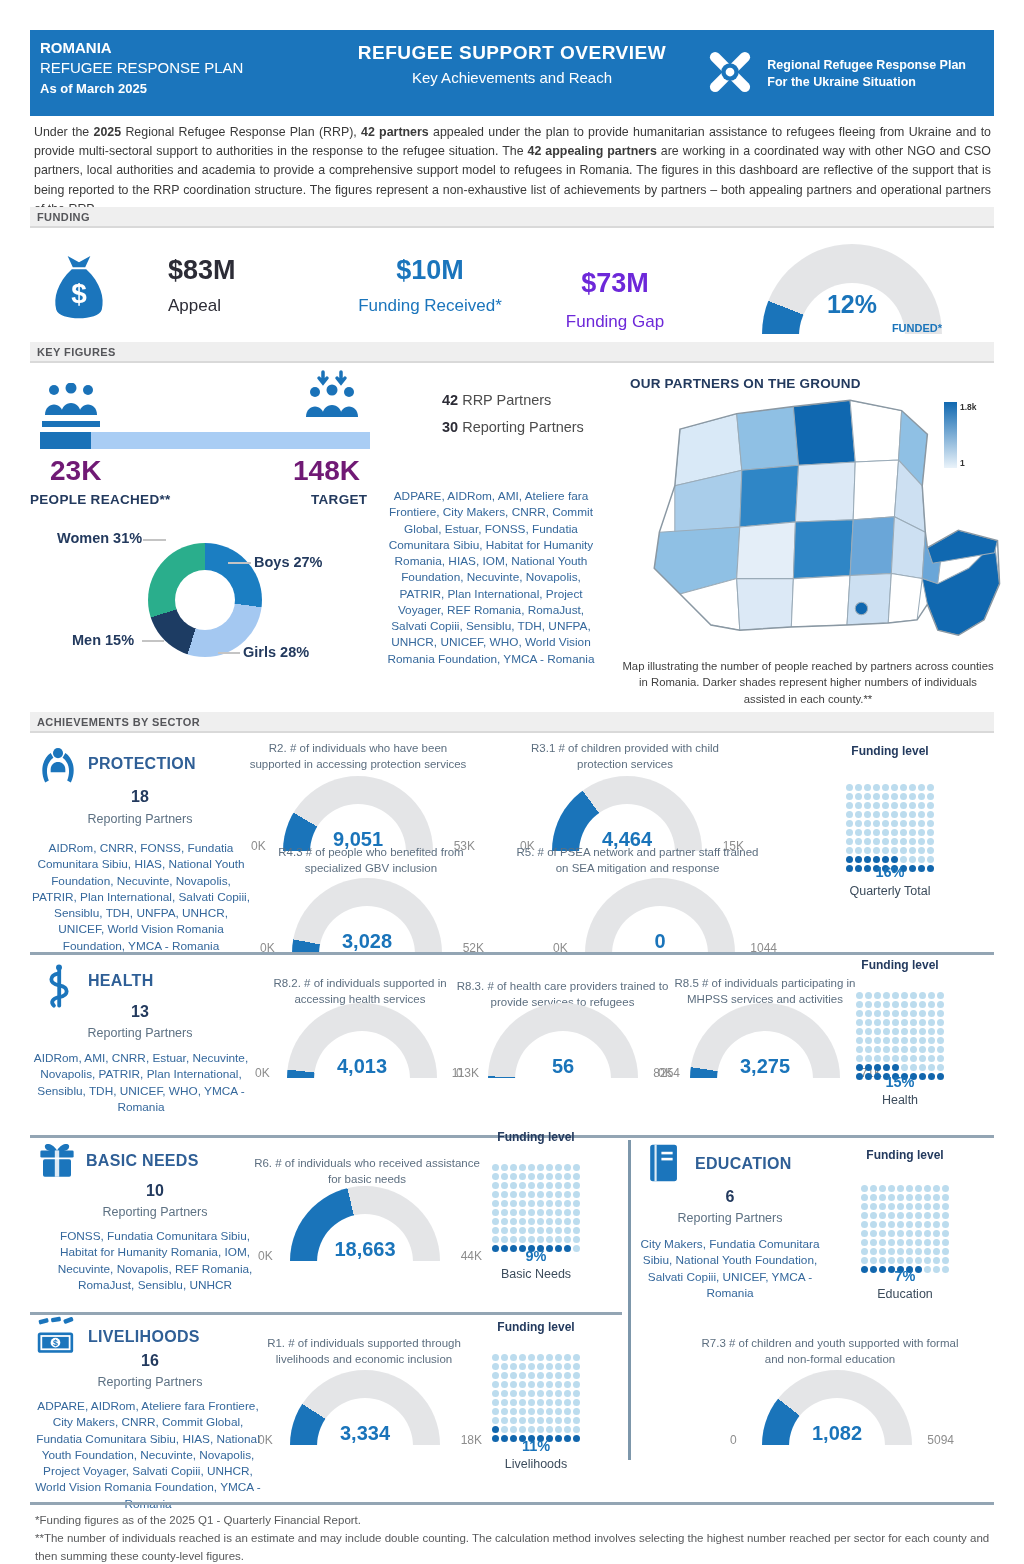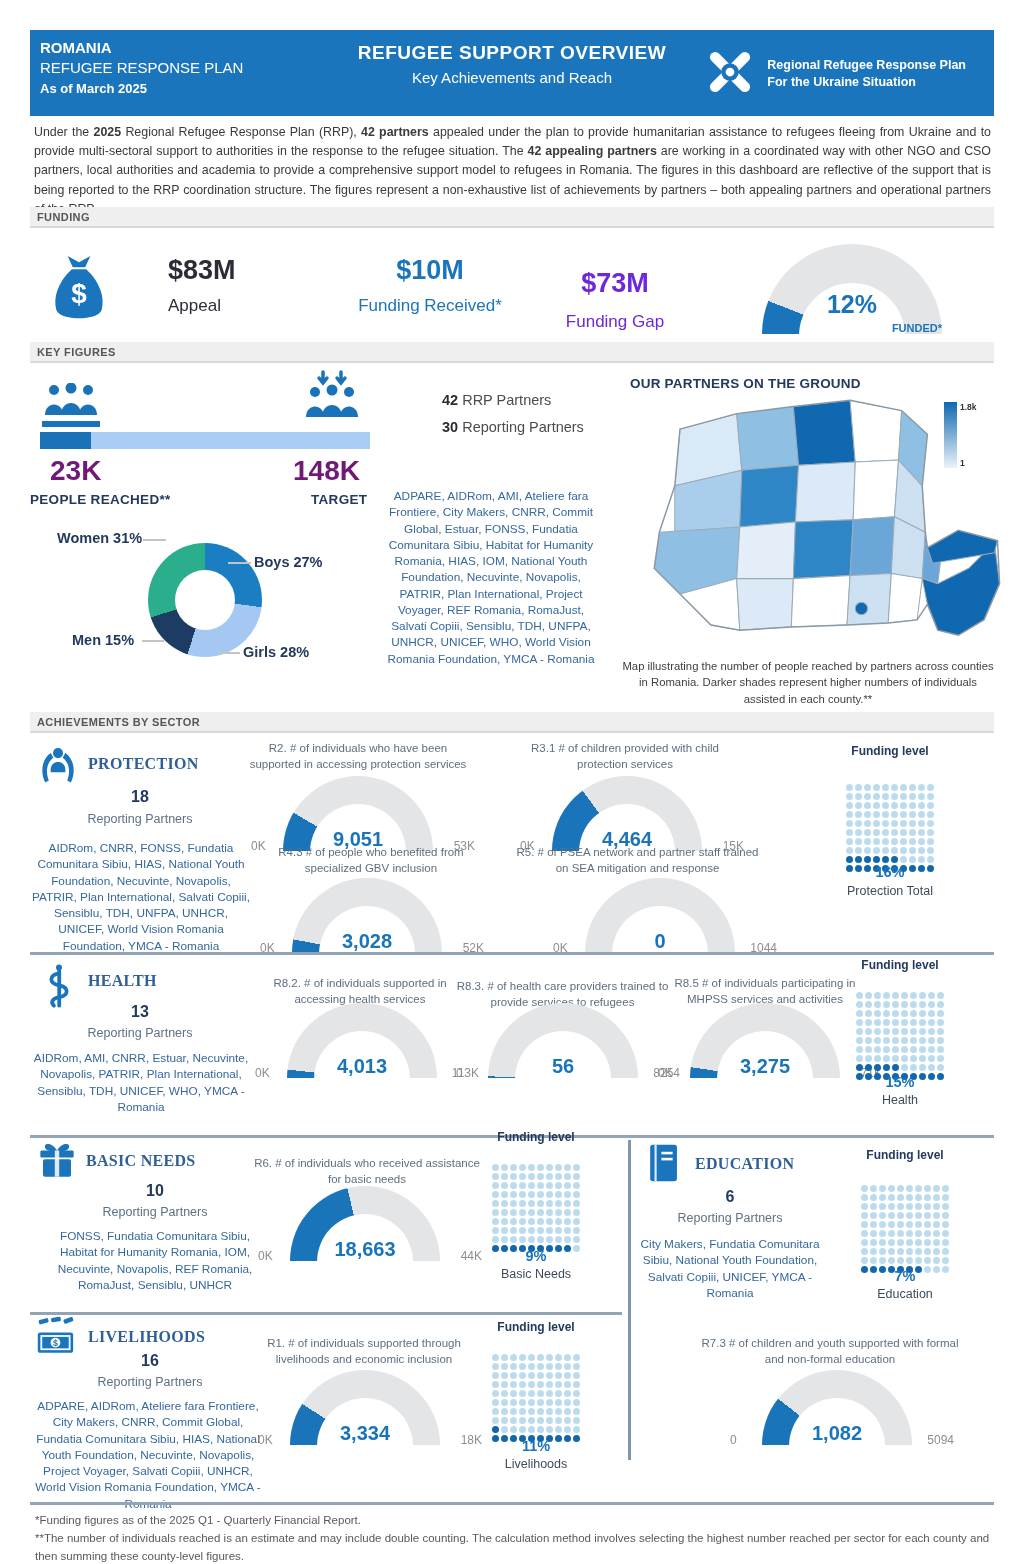--- a/index.html
+++ b/index.html
@@ -47,21 +47,21 @@
   .waffle { display:grid; grid-template-columns:repeat(10,8px); grid-auto-rows:8px; gap:1px; }
   .waffle i { width:7px; height:7px; border-radius:50%; background:#bcdcee; }
   .waffle i.on { background:#1166ad; }
   .flabel { font-size:12px; font-weight:bold; color:#233a5e; text-align:center; }
   .fpct { font-size:14.5px; font-weight:bold; color:#1a74ba; text-align:center; }
   .fname { font-size:12.5px; color:#3c4c5c; text-align:center; }
 
   .sep { position:absolute; height:3px; background:#93a5b4; }
   .vsep { position:absolute; width:3px; background:#7d97ab; }
 
-  .sector-title { font-size:16px; font-weight:bold; color:#2f5f96; letter-spacing:.3px;font-family:Liberation Serif, serif; }
+  .sector-title { font-size:16px; font-weight:bold; color:#2f5f96; letter-spacing:.3px; }
   .cnt { font-size:16px; font-weight:bold; color:#233a5e; text-align:center; }
   .cntlbl { font-size:12.5px; color:#5d7183; text-align:center; }
   .plist { font-size:11.8px; color:#35689c; text-align:center; line-height:1.38; }
 
   .kf-num { font-size:28px; font-weight:bold; color:#701a75; }
   .kf-lbl { font-size:13.5px; font-weight:bold; color:#233a5e; letter-spacing:.3px; }
   .donut { position:absolute; border-radius:50%; }
   .donut .hole2 { position:absolute; left:27px; top:27px; width:60px; height:60px; border-radius:50%; background:#fff; }
   .dlabel { position:absolute; font-size:14.5px; font-weight:bold; color:#233a5e; white-space:nowrap; }
   .lead { position:absolute; height:2px; background:#c4c4c4; }
@@ -383,21 +383,21 @@
       <i class="on"></i>
       <i class="on"></i>
       <i class="on"></i>
       <i class="on"></i>
       <i class="on"></i>
       <i class="on"></i>
       <i class="on"></i>
       <i class="on"></i>
     </div>
   <div class="abs fpct" style="left:830px; top:864px; width:120px">16%</div>
-  <div class="abs fname" style="left:830px; top:884px; width:120px">Protection Total</div>
+  <div class="abs fname" style="left:830px; top:884px; width:120px">Quarterly Total</div>
 
   <div class="sep" style="left:30px; top:952px; width:964px"></div>
 
   <div class="abs" style="left:42px; top:963px">
     <svg width="34" height="48" viewBox="0 0 40 56" fill="#1b75bc">
       <circle cx="20" cy="5" r="3.5"></circle>
       <rect x="18" y="6" width="4.5" height="46" rx="2"></rect>
       <path d="M20 12 C8 14 8 24 20 26 C32 28 32 38 20 40 C12 41.5 10 46 14 50" fill="none" stroke="#1b75bc" stroke-width="4.5" stroke-linecap="round"></path>
     </svg>
   </div>

